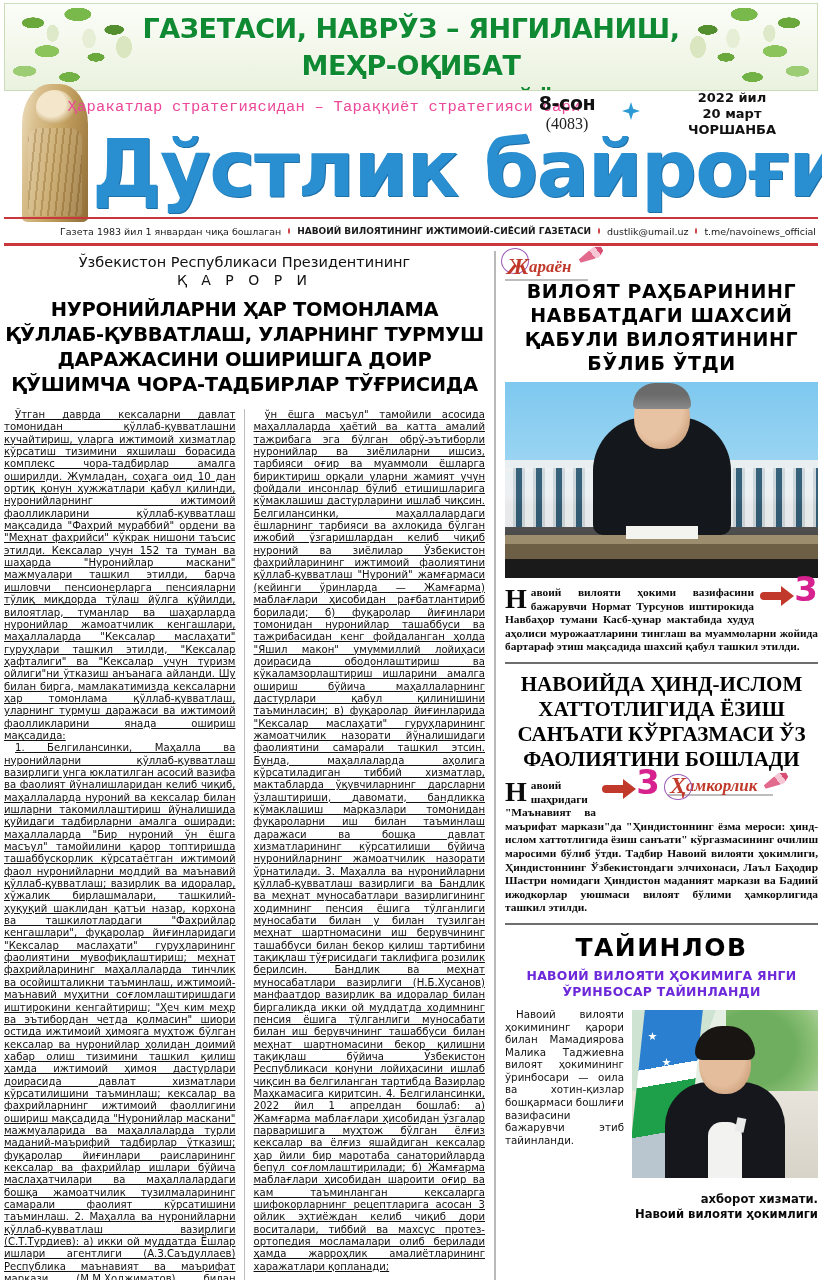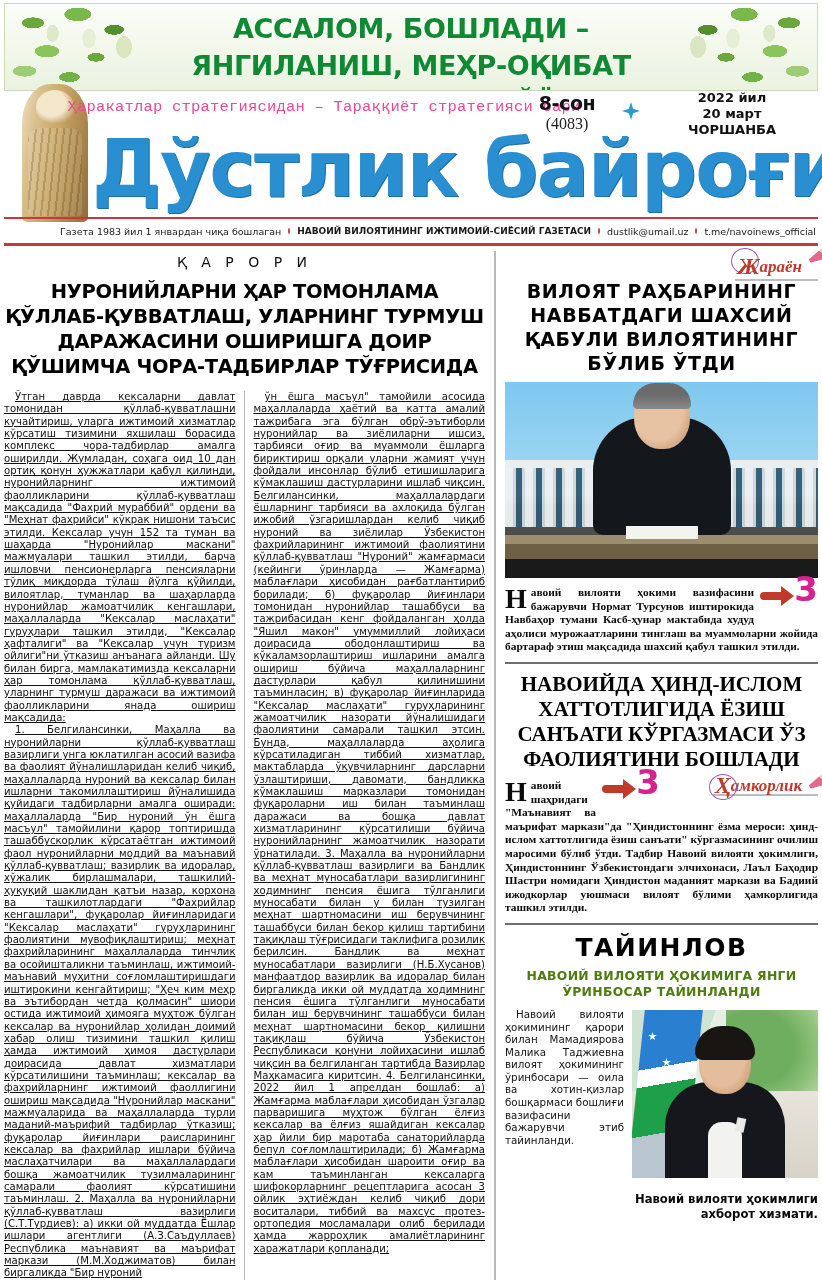--- a/index.html
+++ b/index.html
@@ -127,21 +127,21 @@
   .col { width:50%; }
   .col.first { padding-right:8px; border-right:1px solid #bdbdbd; }
   .col.second { padding-left:9px; }
   .bodytext {
     font-size:10.1px; line-height:12.35px; text-align:justify; color:#111;
     hyphens:none; word-spacing:-0.3px;
   }
   .bodytext p { text-indent:11px; margin:0;text-decoration:underline; }
 
   
-  .rubric { text-align:right; margin-bottom:2px; position:relative; height:24px;}
+  .rubric { text-align:left; margin-bottom:2px; position:relative; height:24px;}
   .rubric .word {
     display:inline-block; position:relative; font-family:"Liberation Serif", serif;
     font-style:italic; font-weight:bold; font-size:17px; color:#c0392b;
     border-bottom:2px solid #bdbdbd; padding:0 16px 1px 2px;
   }
   .rubric .word .cap {
     font-size:24px; color:#c0392b; position:relative; top:2px;
   }
   .rubric .oval {
     position:absolute; left:-4px; top:-3px; width:28px; height:26px;
@@ -223,21 +223,21 @@
     border-left:13px solid #c0392b;
   }
   .hr-thick { border-top:2px solid #6e6e6e; margin:8px 0 8px 0; }
 
   .appoint-title {
     text-align:center; font-weight:bold; font-size:25px; letter-spacing:1.5px;
     color:#000; margin:2px 0 6px 0;
   }
   .appoint-sub {
     text-align:center; font-weight:bold; font-size:12.4px; line-height:16px;
-    letter-spacing:.3px; color:#4d7c0f; margin-bottom:8px;
+    letter-spacing:.3px; color:#6d28d9; margin-bottom:8px;
   }
   .wrapbox { overflow:hidden; }
   .wrapbox .ph {
     float:right; width:186px; height:168px; margin:2px 0 4px 8px; position:relative; overflow:hidden;
     background: linear-gradient(110deg,#cfe3d2 0 34%, #e6efe4 34% 100%);
   }
   .wrapbox .ph .flag {
     position:absolute; left:4px; top:0; bottom:0; width:58px;
     background: linear-gradient(170deg,#2a7fd0 0 34%, #ffffff 34% 44%, #1e9f4a 44% 72%, #b9c6cf 72% 100%);
     transform: skewX(-6deg);
@@ -287,21 +287,21 @@
 </style>
 </head>
 <body>
 
 <div class="page">
 
   <div class="banner">
     <div class="leaves l"></div>
     <div class="leaves r"></div>
     <div class="btext">
-      <div>АССАЛОМ, БОШЛАДИ – ЯНГИЛАНИШ, МЕҲР-ОҚИБАТ</div>
+      <div>ГАЗЕТАСИ, НАВРЎЗ – ЯНГИЛАНИШ, МЕҲР-ОҚИБАТ</div>
       <div>ВА ҚАДР-ҚИММАТ АЙЁМИ!</div>
     </div>
   </div>
 
   <div class="masthead">
     <div class="statue"></div>
 
     <div class="slogan">Ҳаракатлар стратегиясидан – Тараққиёт стратегияси сари</div>
 
     <div class="issue">
@@ -329,20 +329,21 @@
     <span class="seg">dustlik@umail.uz</span>
     <span class="dot"></span>
     <span class="seg">t.me/navoinews_official</span>
   </div>
   <div class="mast-rule2"></div>
 
   <div class="content">
 
     <div class="leftzone">
       <div class="decree-kicker">
+        <div>Ўзбекистон Республикаси Президентининг</div>
         <div class="k2">Қ А Р О Р И</div>
       </div>
       <div class="decree-title">НУРОНИЙЛАРНИ ҲАР ТОМОНЛАМА ҚЎЛЛАБ-ҚУВВАТЛАШ, УЛАРНИНГ ТУРМУШ ДАРАЖАСИНИ ОШИРИШГА ДОИР ҚЎШИМЧА ЧОРА-ТАДБИРЛАР ТЎҒРИСИДА</div>
 
       <div class="cols2">
         <div class="col first">
           <div class="bodytext">
             <p>Ўтган даврда кексаларни давлат томонидан қўллаб-қувватлашни кучайтириш, уларга ижтимоий хизматлар кўрсатиш тизимини яхшилаш борасида комплекс чора-тадбирлар амалга оширилди. Жумладан, соҳага оид 10 дан ортиқ қонун ҳужжатлари қабул қилинди, нуронийларнинг ижтимоий фаолликларини қўллаб-қувватлаш мақсадида "Фахрий мураббий" ордени ва "Меҳнат фахрийси" кўкрак нишони таъсис этилди. Кексалар учун 152 та туман ва шаҳарда "Нуронийлар маскани" мажмуалари ташкил этилди, барча ишловчи пенсионерларга пенсияларни тўлиқ миқдорда тўлаш йўлга қўйилди, вилоятлар, туманлар ва шаҳарларда нуронийлар жамоатчилик кенгашлари, маҳаллаларда "Кексалар маслаҳати" гуруҳлари ташкил этилди, "Кексалар ҳафталиги" ва "Кексалар учун туризм ойлиги"ни ўтказиш анъанага айланди. Шу билан бирга, мамлакатимизда кексаларни ҳар томонлама қўллаб-қувватлаш, уларнинг турмуш даражаси ва ижтимоий фаолликларини янада ошириш мақсадида:</p>
             <p>1. Белгилансинки, Маҳалла ва нуронийларни қўллаб-қувватлаш вазирлиги унга юклатилган асосий вазифа ва фаолият йўналишларидан келиб чиқиб, маҳаллаларда нуроний ва кексалар билан ишларни такомиллаштириш йўналишида қуйидаги тадбирларни амалга оширади: маҳаллаларда "Бир нуроний ўн ёшга масъул" тамойилини қарор топтиришда ташаббускорлик кўрсатаётган ижтимоий фаол нуронийларни моддий ва маънавий қўллаб-қувватлаш; вазирлик ва идоралар, хўжалик бирлашмалари, ташкилий-ҳуқуқий шаклидан қатъи назар, корхона ва ташкилотлардаги "Фахрийлар кенгашлари", фуқаролар йиғинларидаги "Кексалар маслаҳати" гуруҳларининг фаолиятини мувофиқлаштириш; меҳнат фахрийларининг маҳаллаларда тинчлик ва осойишталикни таъминлаш, ижтимоий-маънавий муҳитни соғломлаштиришдаги иштирокини кенгайтириш; "Ҳеч ким меҳр ва эътибордан четда қолмасин" шиори остида ижтимоий ҳимояга муҳтож бўлган кексалар ва нуронийлар ҳолидан доимий хабар олиш тизимини ташкил қилиш ҳамда ижтимоий ҳимоя дастурлари доирасида давлат хизматлари кўрсатилишини таъминлаш; кексалар ва фахрийларнинг ижтимоий фаоллигини ошириш мақсадида "Нуронийлар маскани" мажмуаларида ва маҳаллаларда турли маданий-маърифий тадбирлар ўтказиш; фуқаролар йиғинлари раисларининг кексалар ва фахрийлар ишлари бўйича маслаҳатчилари ва маҳаллалардаги бошқа жамоатчилик тузилмаларининг самарали фаолият кўрсатишини таъминлаш. 2. Маҳалла ва нуронийларни қўллаб-қувватлаш вазирлиги (С.Т.Турдиев): а) икки ой муддатда Ёшлар ишлари агентлиги (А.З.Саъдуллаев) Республика маънавият ва маърифат маркази (М.М.Ходжиматов) билан биргаликда "Бир нуроний</p>
           </div>
@@ -425,19 +426,19 @@
           <div class="pin"></div>
           <div class="woman-head"></div>
           <div class="woman-hair"></div>
         </div>
         <div class="small-body">
           <p>Навоий вилояти ҳокимининг қарори билан Мамадиярова Малика Таджиевна вилоят ҳокимининг ўринбосари — оила ва хотин-қизлар бошқармаси бошлиғи вазифасини бажарувчи этиб тайинланди.</p>
         </div>
       </div>
 
       <div class="sig">
+        <div>ахборот хизмати.</div>
         <div>Навоий вилояти ҳокимлиги</div>
-        <div>ахборот хизмати.</div>
       </div>
 
     </div>
   </div>
 </div>
 
 </body></html>

